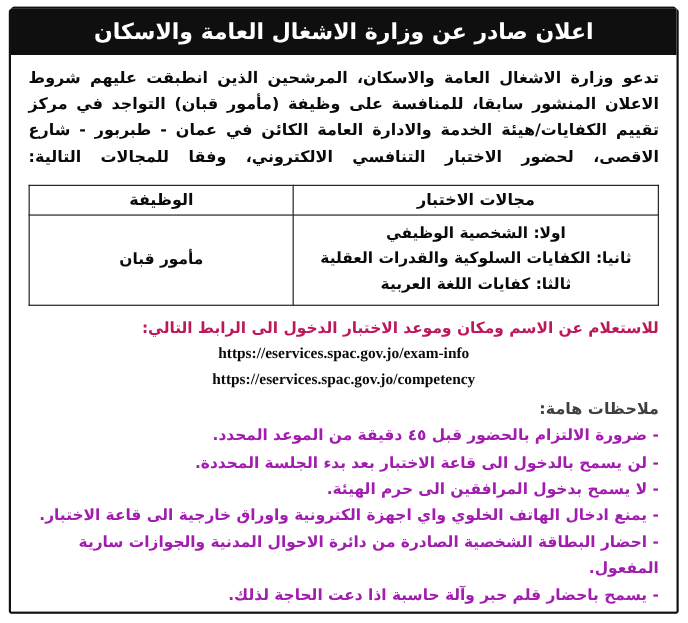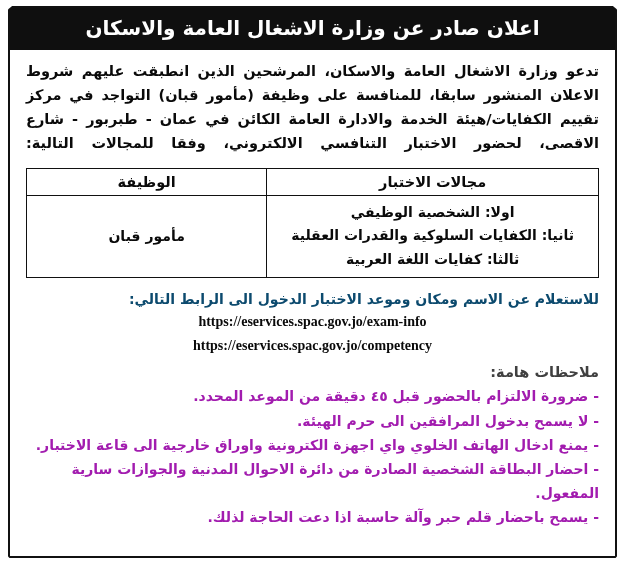--- a/index.html
+++ b/index.html
@@ -75,21 +75,21 @@
   .fields-cell {
     line-height: 1.7;
     font-size: 13.5px;
   }
   .fields-cell div { white-space: nowrap; }
   .info-block {
     margin: 6px 0 4px 0;
     font-size: 14px;
     line-height: 1.6;
     font-weight: bold;
-    color: #0c4a6e;
+    color: #be185d;
   }
   .link-line {
     text-align: center;
     font-size: 14px;
     color: #0a0a0a;
     font-weight: bold;
     direction: ltr;
     margin: 2px 0 8px 0;
     font-family: "Liberation Serif", serif;
   }
@@ -146,20 +146,21 @@
 
       <div class="info-block">للاستعلام عن الاسم ومكان وموعد الاختبار الدخول الى الرابط التالي:</div>
       <div class="link-line">https://eservices.spac.gov.jo/exam-info</div>
 
       <div class="link-line">https://eservices.spac.gov.jo/competency</div>
 
       <div class="notes-title">ملاحظات هامة:</div>
 
       <ul class="notes">
         <li>- ضرورة الالتزام بالحضور قبل ٤٥ دقيقة من الموعد المحدد.</li>
+        <li>- لن يسمح بالدخول الى قاعة الاختبار بعد بدء الجلسة المحددة.</li>
         <li>- لا يسمح بدخول المرافقين الى حرم الهيئة.</li>
         <li>- يمنع ادخال الهاتف الخلوي واي اجهزة الكترونية واوراق خارجية الى قاعة الاختبار.</li>
         <li>- احضار البطاقة الشخصية الصادرة من دائرة الاحوال المدنية والجوازات سارية المفعول.</li>
         <li>- يسمح باحضار قلم حبر وآلة حاسبة اذا دعت الحاجة لذلك.</li>
 
       </ul>
 
     </div>
   </div>
 </div>

